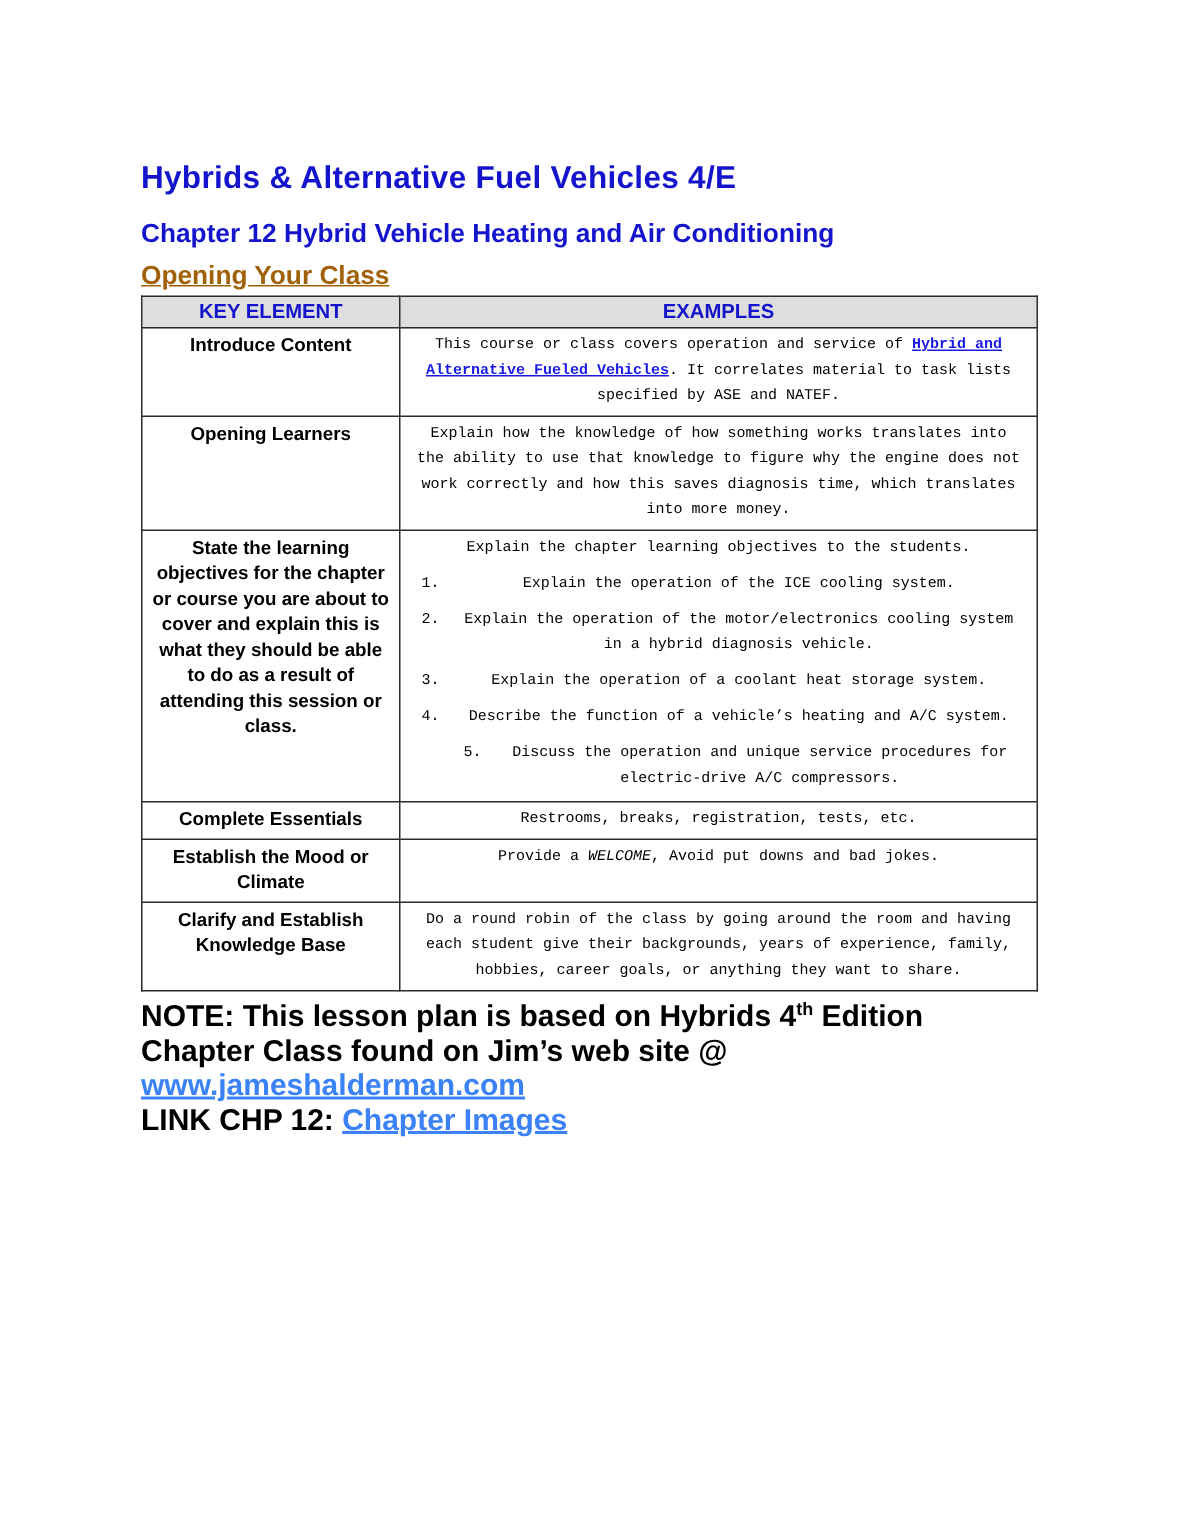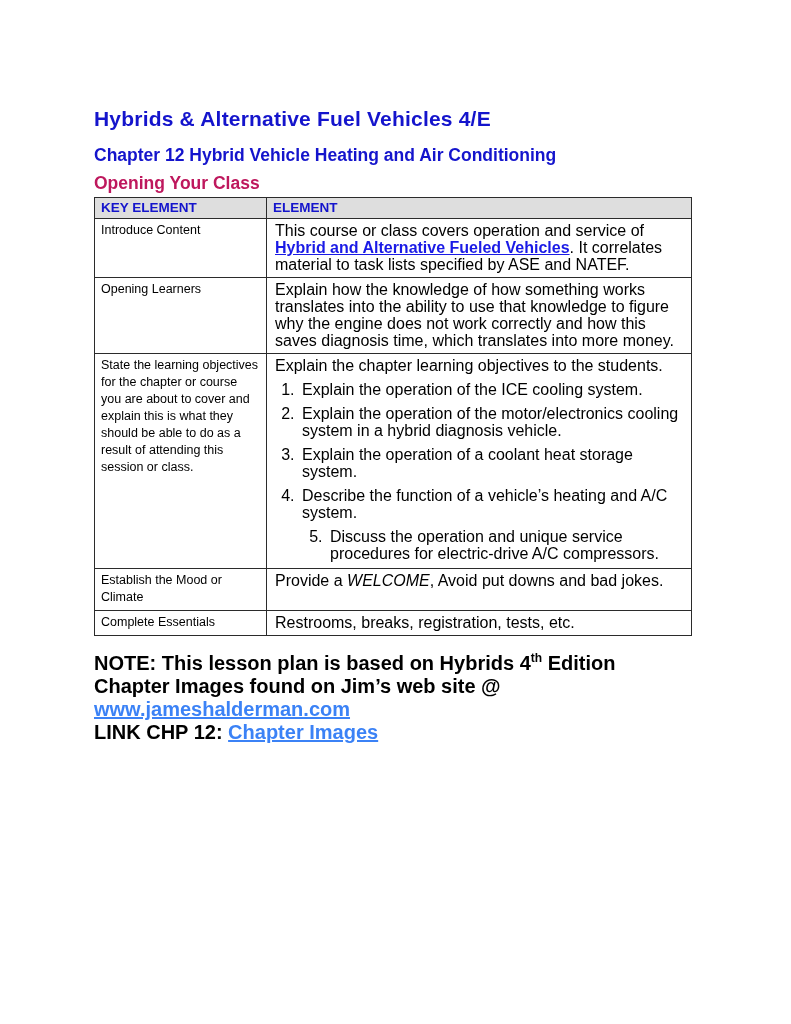--- a/index.html
+++ b/index.html
@@ -34,71 +34,73 @@
   }
   .chapter-heading {
     font-size: 17.5px;
     font-weight: bold;
     color: #1414cc;
     margin-bottom: 7px;
   }
   .section-heading {
     font-size: 17.5px;
     font-weight: bold;
-    color: #be185d;
+    color: #a16207;
+    text-decoration: underline;
     margin-bottom: 3px;
   }
   table.lesson-table {
     width: 598px;
     border-collapse: collapse;
     table-layout: fixed;
   }
   table.lesson-table th,
   table.lesson-table td {
     border: 1.5px solid #2b2b2b;
     vertical-align: top;
-    text-align: left;
+    text-align: center;
   }
   table.lesson-table thead th {
     background: #dedede;
     color: #1414cc;
     font-size: 13.5px;
     font-weight: bold;
     padding: 2px 6px 3px 6px;
   }
   col.key-col { width: 172px; }
   td.key-cell {
-    font-weight: normal;
+    font-weight: bold;
     font-size: 12.5px;
     line-height: 17px;
     padding: 3px 6px 4px 6px;
   }
   td.example-cell {
-    font-size: 16px;
+    font-size: 10px;
     line-height: 17px;
     padding: 3px 8px 4px 8px;
+    font-family: Liberation Mono, monospace;
   }
   .tbl-link {
     color: #1a1ae6;
     font-weight: bold;
     text-decoration: underline;
     cursor: pointer;
   }
   .italic { font-style: italic; }
   ol.objectives {
     margin: 7px 0 2px 0;
     padding-left: 24px;
   }
   ol.objectives li {
     margin-bottom: 7px;
     padding-left: 3px;
   }
   ol.objectives li:last-child { margin-bottom: 1px; margin-left: 28px; }
   .note-block {
-    margin-top: 16px;
+    margin-top: 6px;
     font-size: 20px;
     font-weight: bold;
     line-height: 23px;
     color: #000000;
   }
   .note-block sup {
     font-size: 12px;
     line-height: 0;
   }
   .note-link {
@@ -119,21 +121,21 @@
     <div class="section-heading">Opening Your Class</div>
 
     <table class="lesson-table">
       <colgroup>
         <col class="key-col">
         <col>
       </colgroup>
       <thead>
         <tr>
           <th>KEY ELEMENT</th>
-          <th>ELEMENT</th>
+          <th>EXAMPLES</th>
         </tr>
       </thead>
       <tbody>
         <tr>
           <td class="key-cell">Introduce Content</td>
           <td class="example-cell">
             <span>This course or class covers operation and service of </span><a class="tbl-link">Hybrid and Alternative Fueled Vehicles</a><span>. It correlates material to task lists specified by ASE and NATEF.</span>
           </td>
         </tr>
         <tr>
@@ -147,33 +149,37 @@
             <ol class="objectives">
               <li>Explain the operation of the ICE cooling system.</li>
               <li>Explain the operation of the motor/electronics cooling system in a hybrid diagnosis vehicle.</li>
               <li>Explain the operation of a coolant heat storage system.</li>
               <li>Describe the function of a vehicle’s heating and A/C system.</li>
               <li>Discuss the operation and unique service procedures for electric-drive A/C compressors.</li>
             </ol>
           </td>
         </tr>
         <tr>
+          <td class="key-cell">Complete Essentials</td>
+          <td class="example-cell">Restrooms, breaks, registration, tests, etc.</td>
+        </tr>
+        <tr>
           <td class="key-cell">Establish the Mood or Climate</td>
           <td class="example-cell">
             <span>Provide a </span><span class="italic">WELCOME</span><span>, Avoid put downs and bad jokes.</span>
           </td>
         </tr>
         <tr>
-          <td class="key-cell">Complete Essentials</td>
-          <td class="example-cell">Restrooms, breaks, registration, tests, etc.</td>
+          <td class="key-cell">Clarify and Establish Knowledge Base</td>
+          <td class="example-cell">Do a round robin of the class by going around the room and having each student give their backgrounds, years of experience, family, hobbies, career goals, or anything they want to share.</td>
         </tr>
       </tbody>
     </table>
 
     <div class="note-block">
       <div><span>NOTE: This lesson plan is based on Hybrids 4</span><sup>th</sup><span> Edition</span></div>
-      <div>Chapter Images found on Jim’s web site @</div>
+      <div>Chapter Class found on Jim’s web site @</div>
       <div><a class="note-link">www.jameshalderman.com</a></div>
       <div><span>LINK CHP 12: </span><a class="note-link">Chapter Images</a></div>
     </div>
 
   </div>
 </div>
 
 </body></html>

